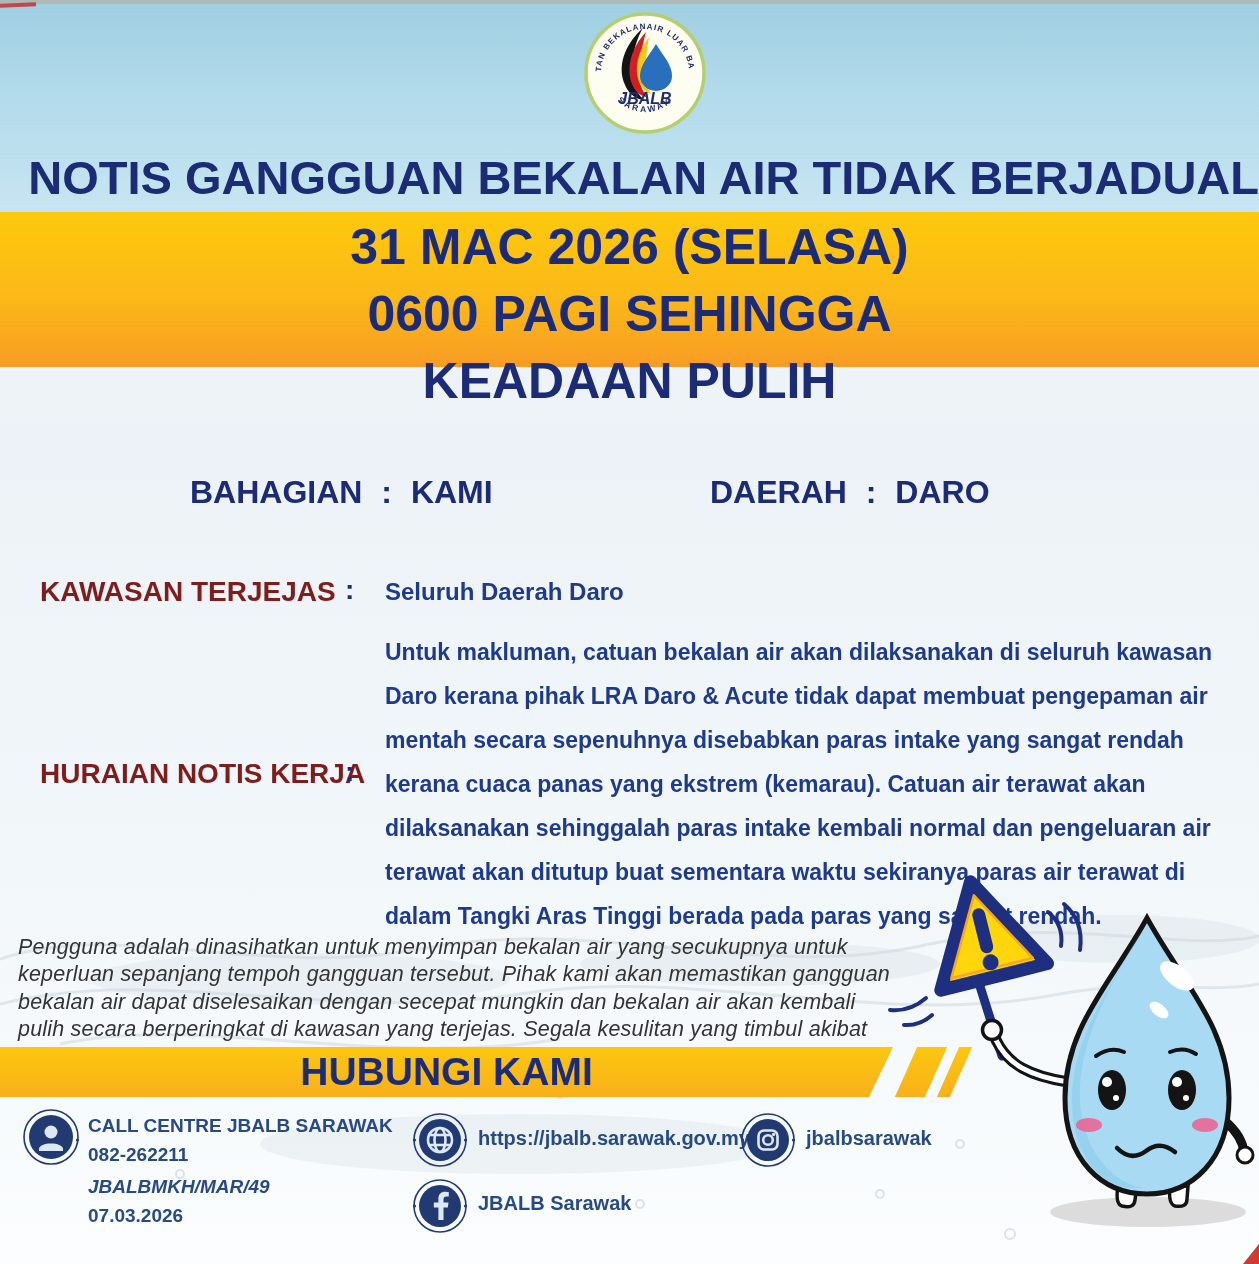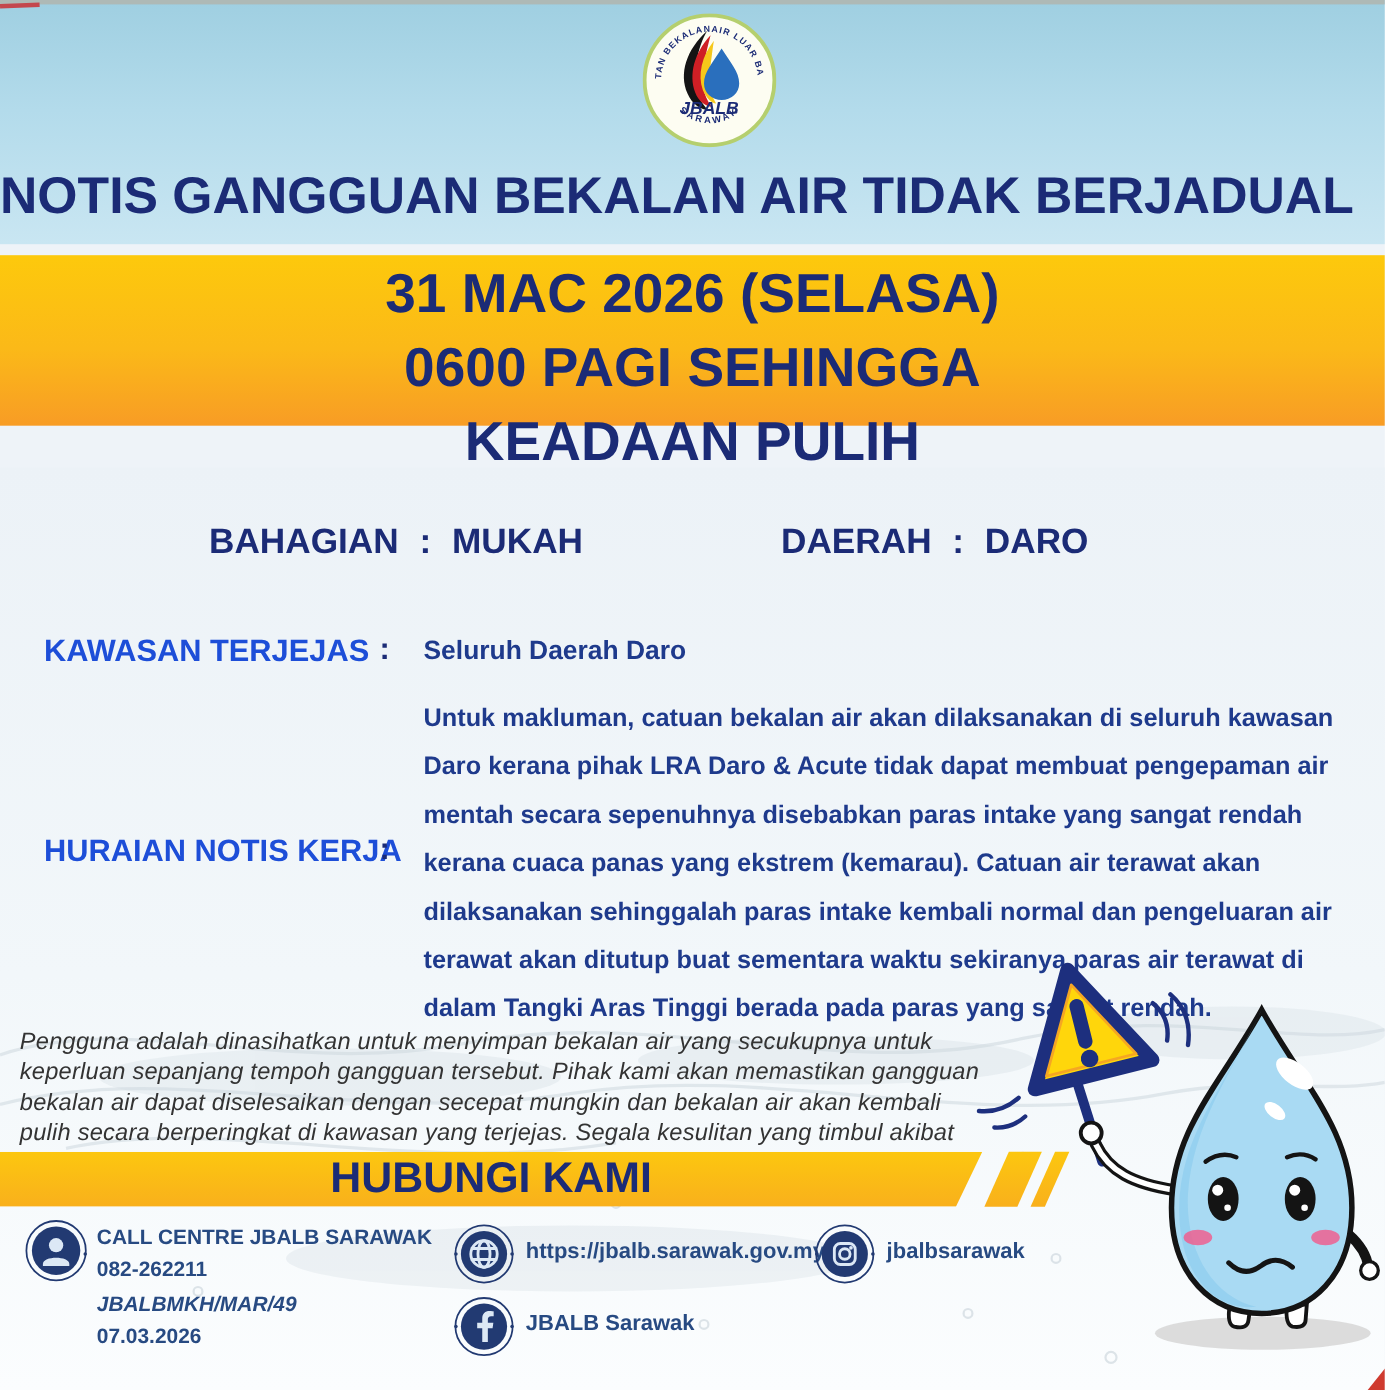--- a/index.html
+++ b/index.html
@@ -8,38 +8,38 @@
     font-family:"Liberation Sans", sans-serif;
     background:#eef3f8;
   }
   
   .top-bg{position:absolute;left:0;top:0;width:1259px;height:222px;
     background:linear-gradient(180deg,#9fcfe1 0%,#b3dbeb 45%,#c9e6f2 100%);}
   .top-strip{position:absolute;left:0;top:0;width:1259px;height:4px;background:#b0b5ae;opacity:.85;}
   .red-sliver{position:absolute;left:0;top:3px;width:36px;height:4px;background:#c4474d;transform:rotate(-2deg);}
   .logo{position:absolute;left:584px;top:12px;}
   .title{
-    position:absolute;left:0;top:150px;width:100%;text-align:left;
+    position:absolute;left:0;top:150px;width:100%;text-align:right;
     font-size:47px;font-weight:bold;color:#1b2b76;letter-spacing:0px;white-space:nowrap;
   }
   
   .banner{
-    position:absolute;left:0;top:232px;width:1259px;height:155px;
+    position:absolute;left:0;top:212px;width:1259px;height:155px;
     background:linear-gradient(180deg,#fdc90c 0%,#fbb918 55%,#f89c25 100%);
     text-align:center;color:#1b2b76;font-weight:bold;font-size:50px;
   }
   .banner .bline{line-height:67px;height:67px;}
   .banner .bline:first-child{margin-top:2px;}
   
   .content-bg{position:absolute;left:0;top:425px;width:1259px;height:839px;
     background:linear-gradient(180deg,#ecf2f7 0%,#f2f7fa 55%,#fbfdfe 100%);}
   .texture{position:absolute;left:0;top:844px;width:1259px;height:420px;pointer-events:none;}
   .region-item{position:absolute;top:474px;font-size:32px;font-weight:bold;color:#1b2b76;white-space:nowrap;}
   .region-b{left:190px;} .region-d{left:666px;margin-left:44px;}
-  .field-label{position:absolute;left:40px;font-size:28px;font-weight:bold;color:#1d4ed8;white-space:nowrap;}
+  .field-label{position:absolute;left:40px;font-size:28px;font-weight:bold;color:#7f1d1d;white-space:nowrap;}
   .field-colon{position:absolute;left:345px;font-size:28px;font-weight:bold;color:#1b2b76;}
   .kaw-label{top:576px;} .kaw-colon{top:574px;}
   .kaw-value{position:absolute;left:385px;top:578px;font-size:24px;font-weight:bold;color:#1e3a8c;}
   .hur-label{top:758px;} .hur-colon{top:756px;}
   .hur-value{position:absolute;left:385px;top:630px;width:845px;font-size:23px;font-weight:bold;
     color:#1e3a8c;line-height:44px;}
   .advisory{position:absolute;left:18px;top:934px;width:888px;font-style:italic;
     font-size:21.5px;line-height:27.4px;color:#333333;letter-spacing:.2px;}
   
   .hk-banner{position:absolute;left:0;top:1047px;width:893px;height:50px;
@@ -118,21 +118,21 @@
       <circle cx="1225" cy="250" r="5"></circle>
         <circle cx="560" cy="250" r="4"></circle>
       <circle cx="640" cy="360" r="4"></circle>
         <circle cx="180" cy="330" r="4"></circle>
     </g>
   </svg>
 
   <div class="region-item region-b">
     <span>BAHAGIAN</span>
     <span style="margin:0 10px;">:</span>
-    <span>MUKAH</span>
+    <span>KAMI</span>
   </div>
   <div class="region-item region-d">
     <span>DAERAH</span>
     <span style="margin:0 10px;">:</span>
     <span>DARO</span>
   </div>
 
   <div class="field-label kaw-label">KAWASAN TERJEJAS</div>
   <div class="field-colon kaw-colon">:</div>
   <div class="kaw-value">Seluruh Daerah Daro</div>

